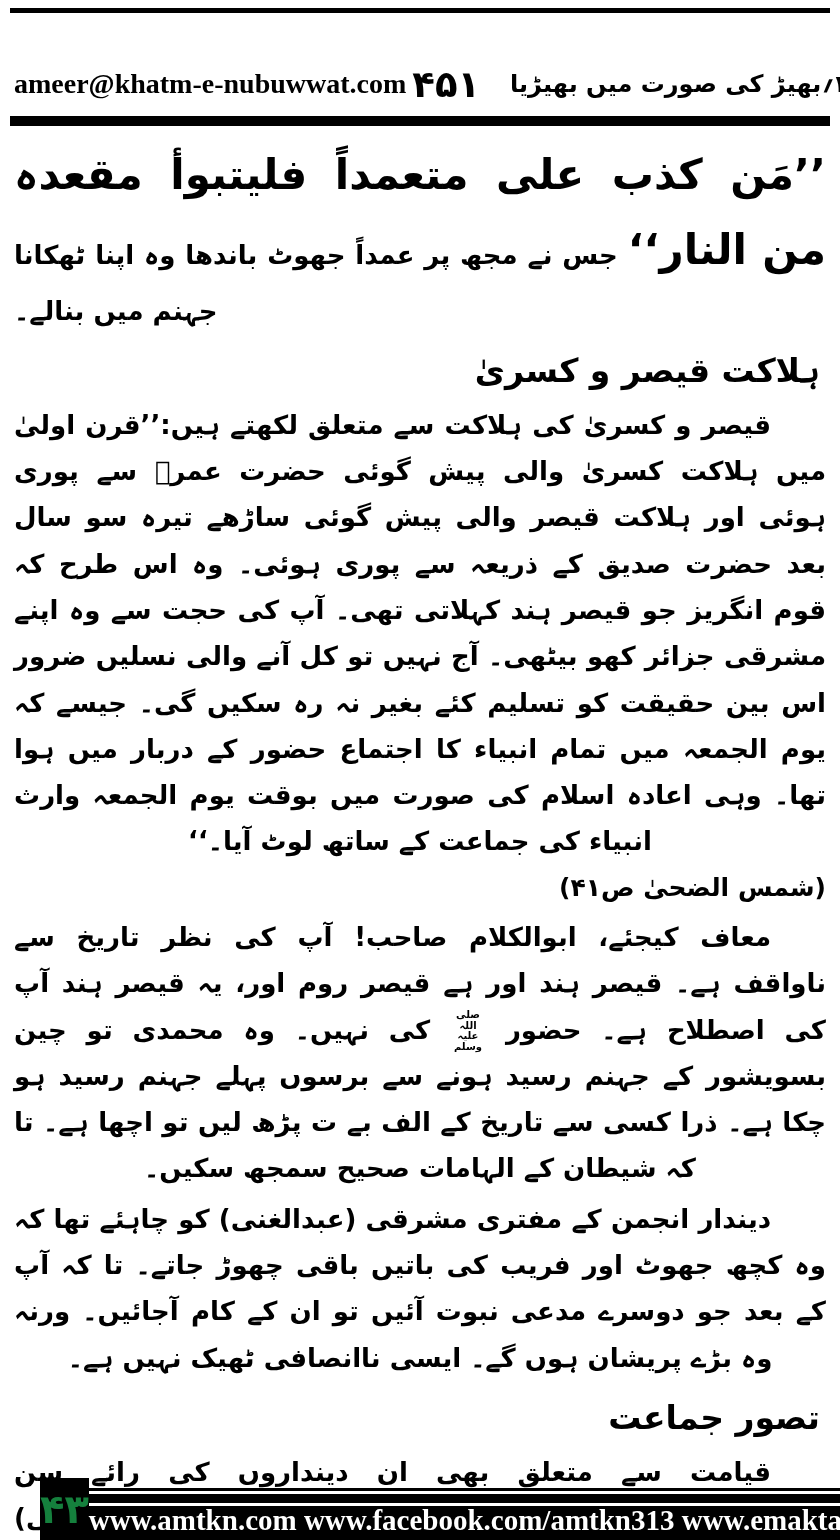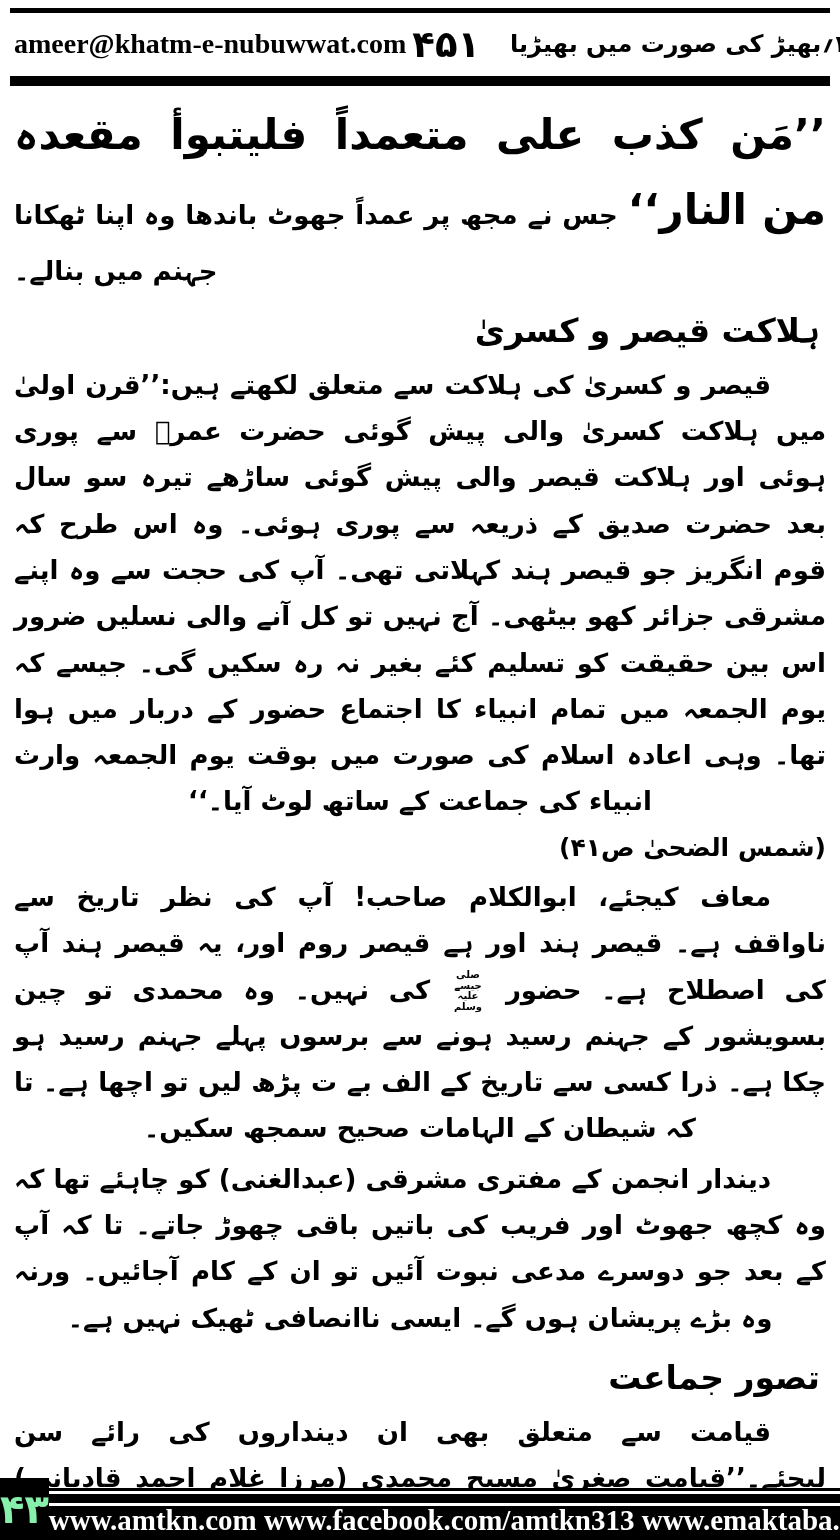--- a/index.html
+++ b/index.html
@@ -8,21 +8,21 @@
     width:840px;height:1540px;
     margin:0 auto;
     background:#ffffff;
     overflow:hidden;
     color:#000;
     font-family:"DejaVu Sans",sans-serif;
   }
   .top-rule{height:5px;background:#000;margin:8px 10px 0 10px;}
   .header-row{
     display:flex;align-items:center;justify-content:space-between;
-    padding:6px 14px 2px 14px;direction:ltr;height:50px;
+    padding:6px 14px 2px 14px;direction:ltr;height:50px;margin-top:40px;
   }
   .email{
     font-family:"Liberation Serif",serif;
     font-weight:bold;font-size:28px;white-space:nowrap;
   }
   .pageno{
     font-size:37px;font-weight:bold;
     font-family:"DejaVu Sans",sans-serif;
     margin-left:6px;margin-right:30px;
   }
@@ -74,23 +74,23 @@
     line-height:1.05;
     text-align:center;
     vertical-align:middle;
     text-indent:0;
   }
   .footer{
     position:absolute;left:0;bottom:0;width:840px;height:62px;
     display:flex;
   }
   .footer-pageno{
-    width:100px;height:62px;background:#000;color:#86efac;
+    width:100px;height:62px;background:#000;color:#15803d;
     display:flex;align-items:center;justify-content:center;
-    font-size:40px;font-weight:bold;
+    font-size:40px;font-weight:bold;margin-left:40px;
   }
   .footer-bar{
     flex:1;height:52px;margin-top:10px;background:#000;
     position:relative;
     display:flex;align-items:flex-end;justify-content:center;
   }
   .footer-bar::before{
     content:"";position:absolute;top:3px;left:0;right:0;height:9px;
     border-top:3px solid #fff;border-bottom:3px solid #fff;
   }
@@ -121,21 +121,21 @@
   <div class="content">
 
     <p class="para p-first"><span class="arabic">’’مَن کذب علی متعمداً فلیتبوأ مقعدہ من النار‘‘</span> <span>جس نے مجھ پر عمداً جھوٹ باندھا وہ اپنا ٹھکانا جہنم میں بنالے۔</span></p>
 
     <h2 class="heading">ہلاکت قیصر و کسریٰ</h2>
 
     <p class="para">قیصر و کسریٰ کی ہلاکت سے متعلق لکھتے ہیں:’’قرن اولیٰ میں ہلاکت کسریٰ والی پیش گوئی حضرت عمرؓ سے پوری ہوئی اور ہلاکت قیصر والی پیش گوئی ساڑھے تیرہ سو سال بعد حضرت صدیق کے ذریعہ سے پوری ہوئی۔ وہ اس طرح کہ قوم انگریز جو قیصر ہند کہلاتی تھی۔ آپ کی حجت سے وہ اپنے مشرقی جزائر کھو بیٹھی۔ آج نہیں تو کل آنے والی نسلیں ضرور اس بین حقیقت کو تسلیم کئے بغیر نہ رہ سکیں گی۔ جیسے کہ یوم الجمعہ میں تمام انبیاء کا اجتماع حضور کے دربار میں ہوا تھا۔ وہی اعادہ اسلام کی صورت میں بوقت یوم الجمعہ وارث انبیاء کی جماعت کے ساتھ لوٹ آیا۔‘‘</p>
 
     <div class="cite">(شمس الضحیٰ ص۴۱)</div>
 
-    <p class="para"><span>معاف کیجئے، ابوالکلام صاحب! آپ کی نظر تاریخ سے ناواقف ہے۔ قیصر ہند اور ہے قیصر روم اور، یہ قیصر ہند آپ کی اصطلاح ہے۔ حضور</span> <span class="honorific">صلی جیسے علیہ وسلم</span> <span>کی نہیں۔ وہ محمدی تو چین بسویشور کے جہنم رسید ہونے سے برسوں پہلے جہنم رسید ہو چکا ہے۔ ذرا کسی سے تاریخ کے الف بے ت پڑھ لیں تو اچھا ہے۔ تا کہ شیطان کے الہامات صحیح سمجھ سکیں۔</span></p>
+    <p class="para"><span>معاف کیجئے، ابوالکلام صاحب! آپ کی نظر تاریخ سے ناواقف ہے۔ قیصر ہند اور ہے قیصر روم اور، یہ قیصر ہند آپ کی اصطلاح ہے۔ حضور</span> <span class="honorific">صلی اللہ علیہ وسلم</span> <span>کی نہیں۔ وہ محمدی تو چین بسویشور کے جہنم رسید ہونے سے برسوں پہلے جہنم رسید ہو چکا ہے۔ ذرا کسی سے تاریخ کے الف بے ت پڑھ لیں تو اچھا ہے۔ تا کہ شیطان کے الہامات صحیح سمجھ سکیں۔</span></p>
 
 
     <p class="para">دیندار انجمن کے مفتری مشرقی (عبدالغنی) کو چاہئے تھا کہ وہ کچھ جھوٹ اور فریب کی باتیں باقی چھوڑ جاتے۔ تا کہ آپ کے بعد جو دوسرے مدعی نبوت آئیں تو ان کے کام آجائیں۔ ورنہ وہ بڑے پریشان ہوں گے۔ ایسی ناانصافی ٹھیک نہیں ہے۔</p>
 
     <h2 class="heading">تصور جماعت</h2>
 
     <p class="para"><span>قیامت سے متعلق بھی ان دینداروں کی رائے سن لیجئے۔’’قیامت صغریٰ مسیح محمدی (مرزا غلام احمد قادیانی) کا ظہور ہے۔ جسے نفخ اوّل کہا گیا ہے۔ نفخ ثانی قیامت کسریٰ کو مختص ہے۔ جو حضور کی ذات کو مختص کرتی ہے۔ اسی کو نشاۃ اخریٰ کہا گیا ہے۔</span>  </p>
 
   </div>
 

